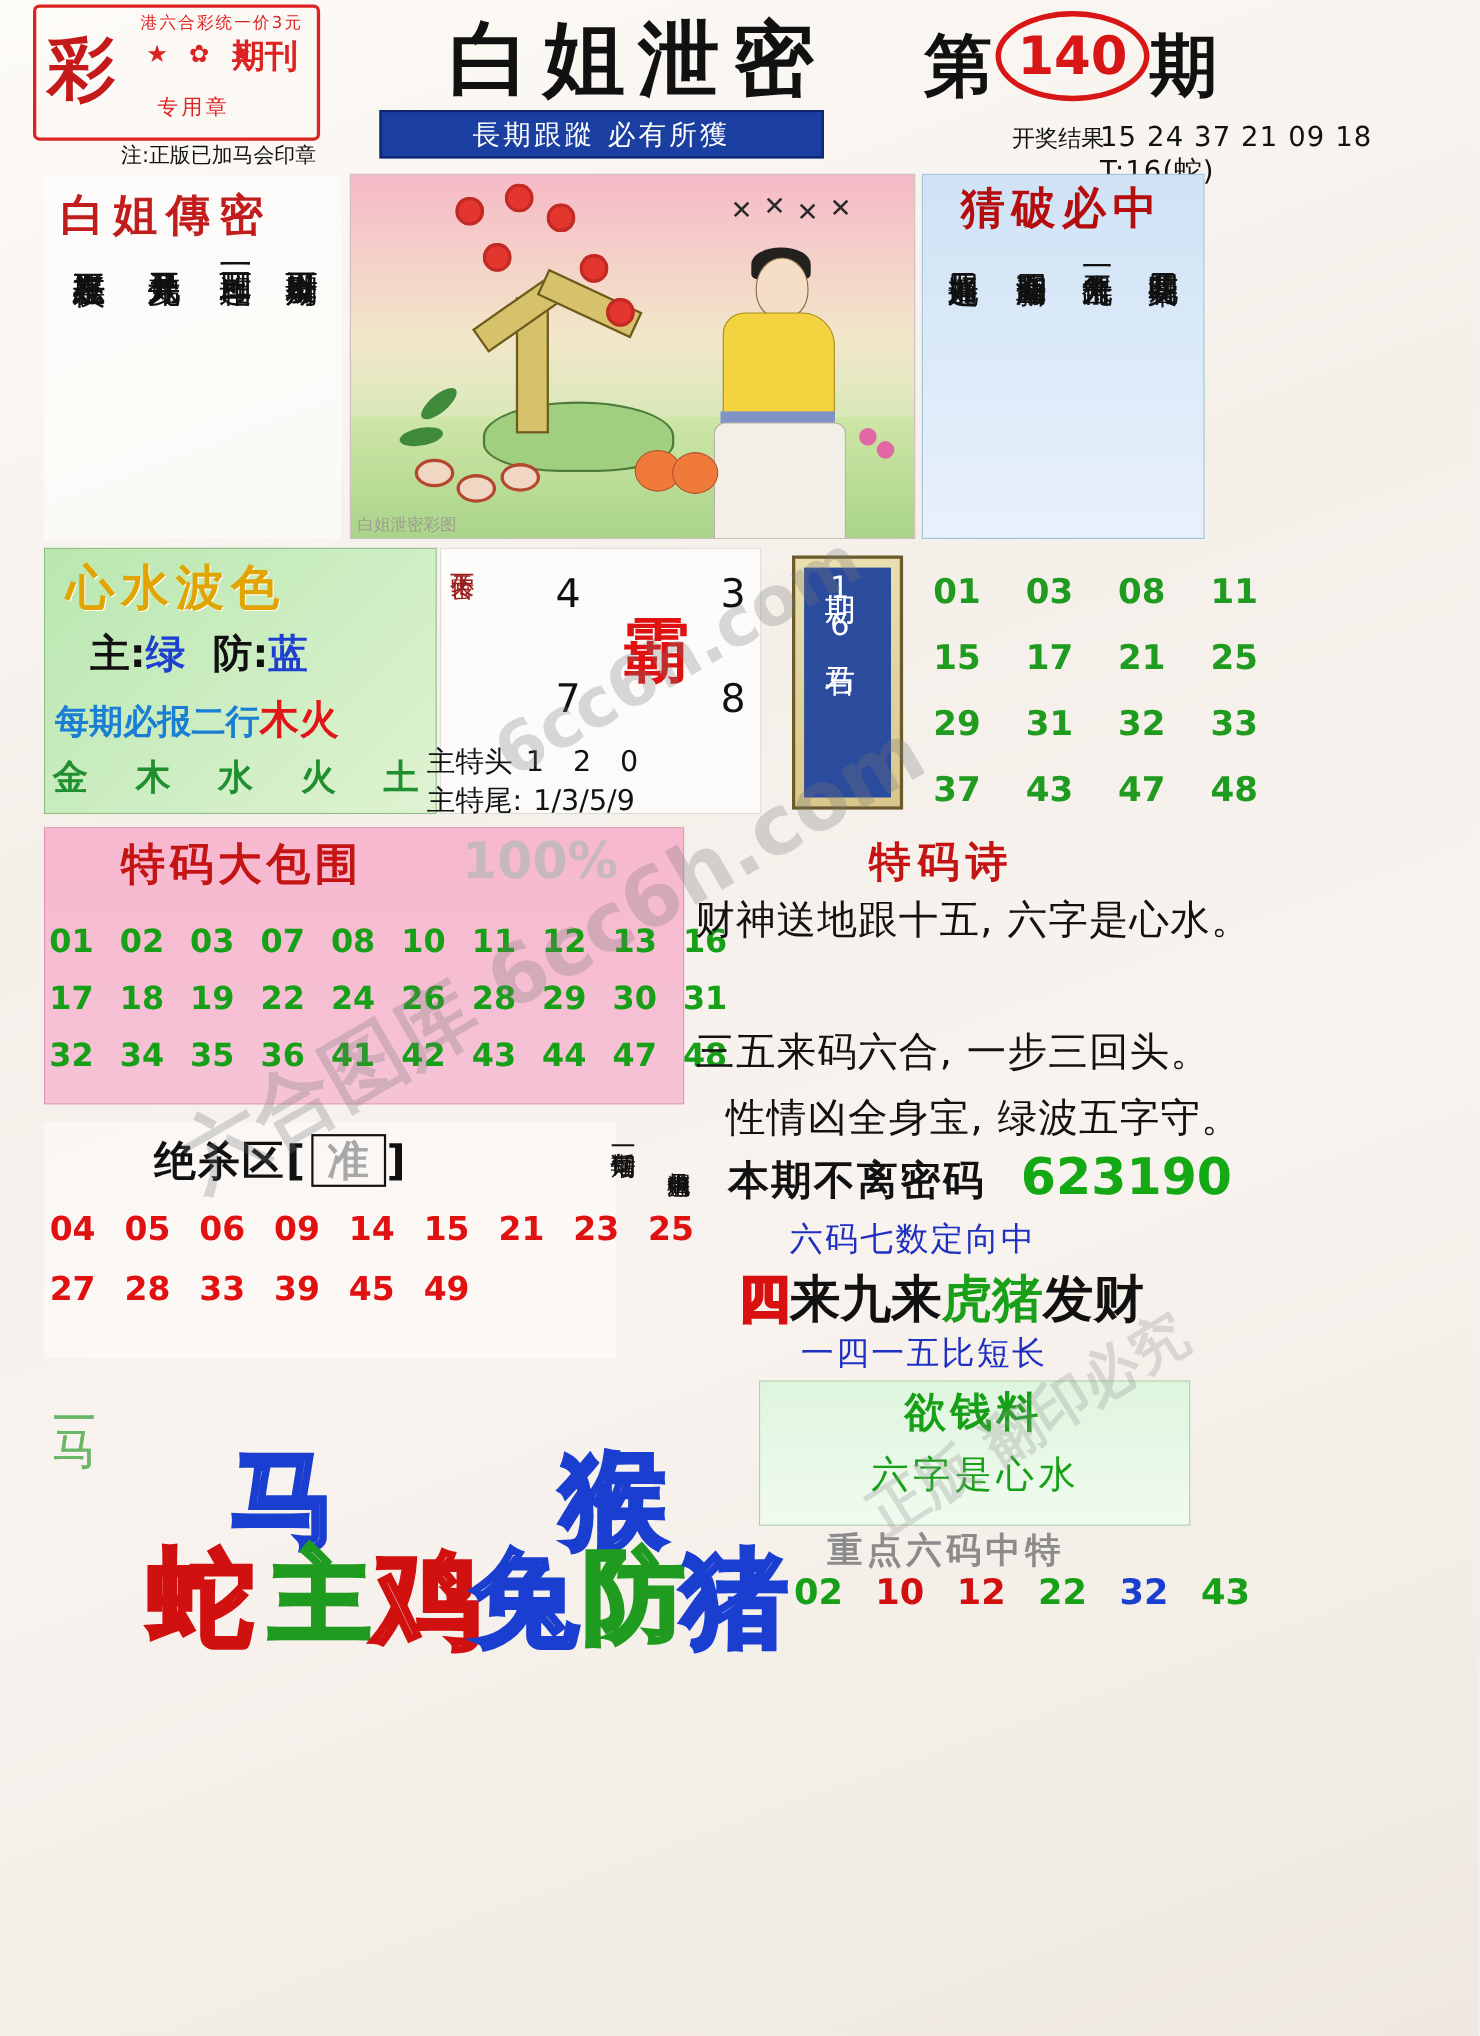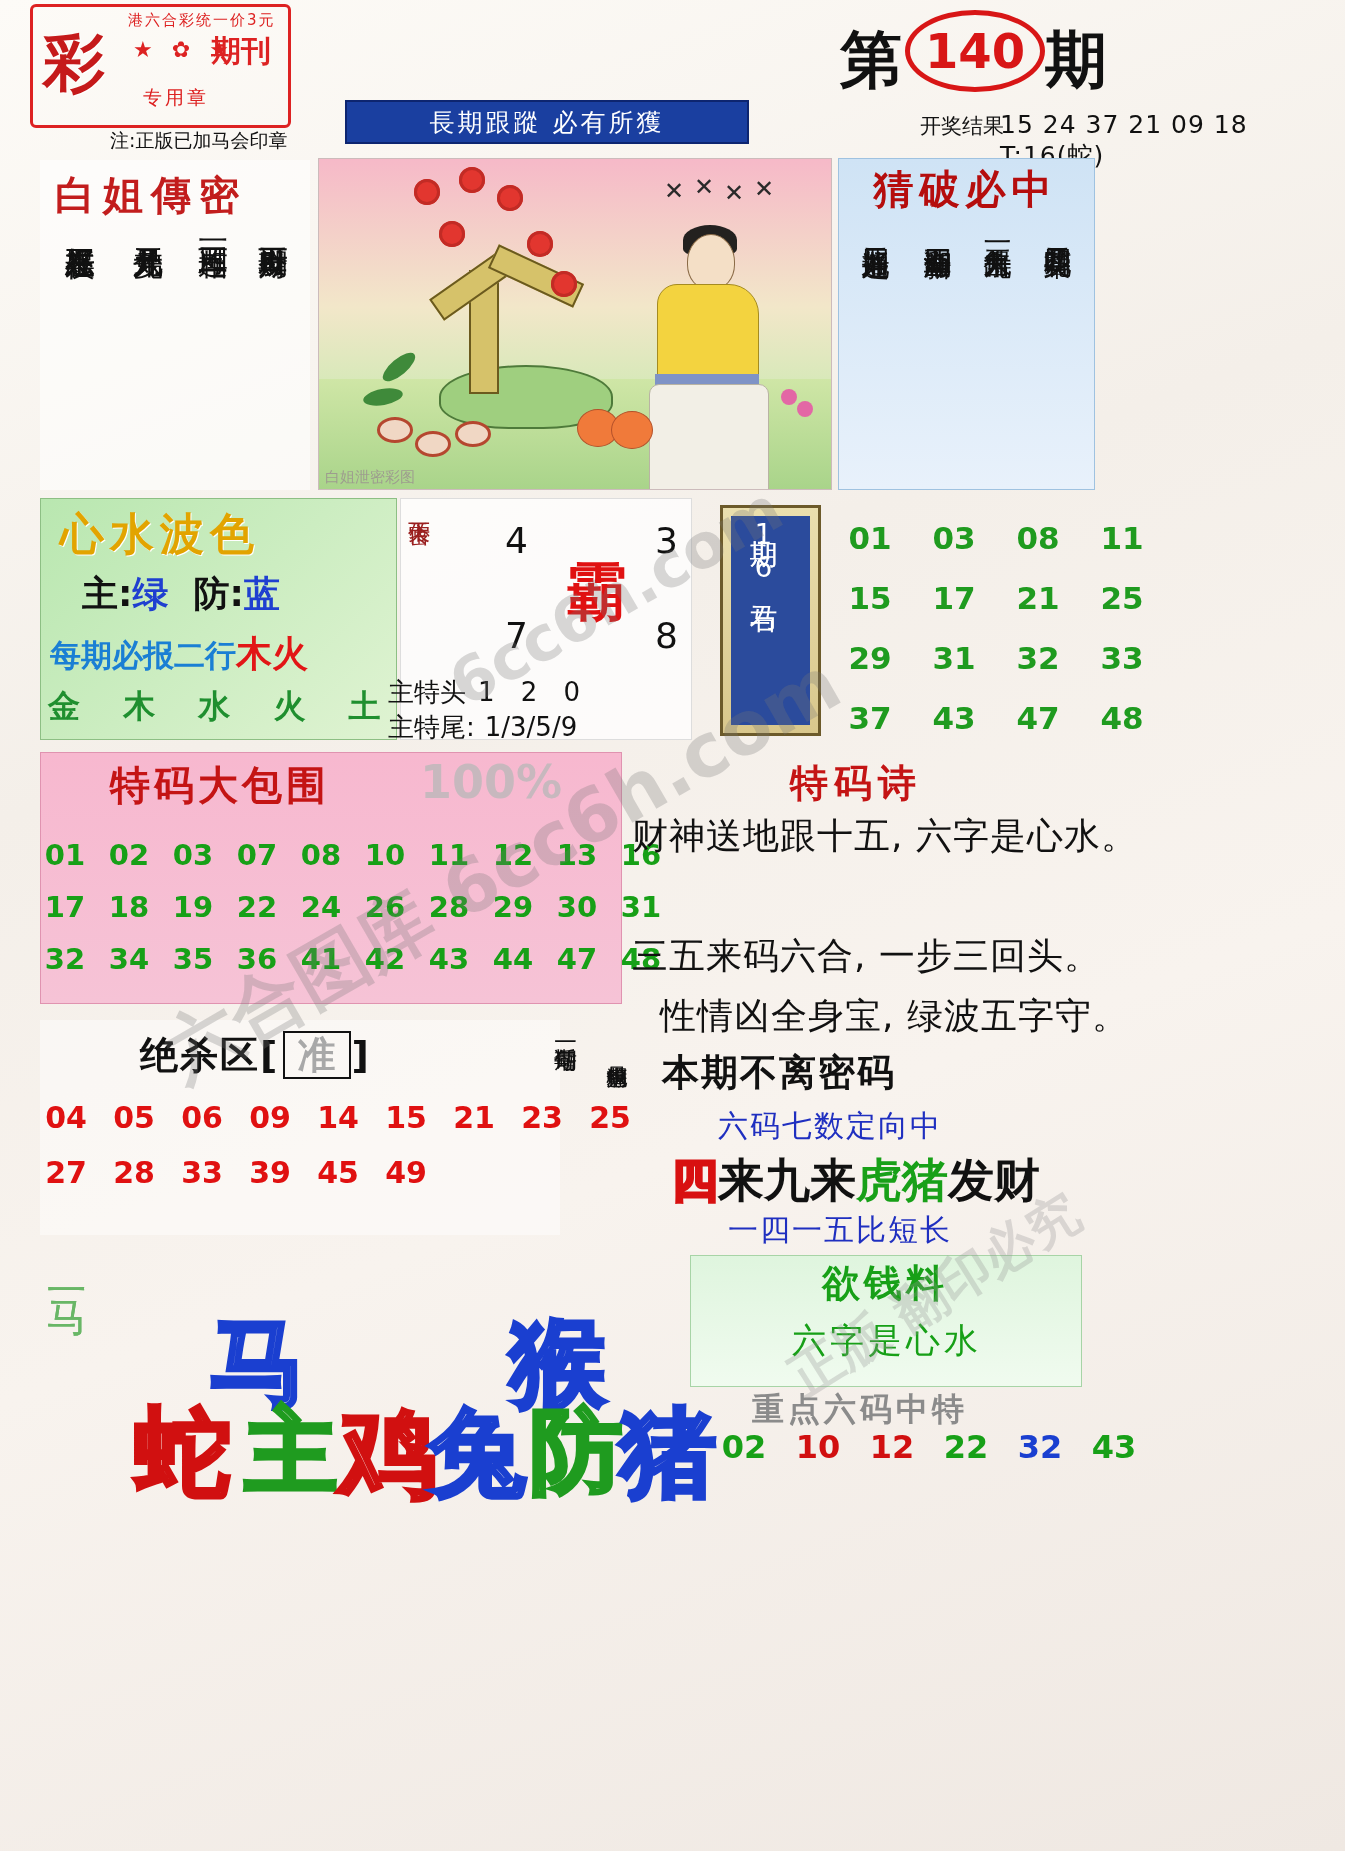--- a/index.html
+++ b/index.html
@@ -188,20 +188,21 @@
   <div class="abs" id="header">
     <div class="abs" id="stamp">
       <div id="stamp-big">彩</div>
       <div class="s1">港六合彩统一价3元</div>
       <div class="s2">★ ✿ ★</div>
       <div class="s3">专用章</div>
       <div style="position:absolute;left:178px;top:24px;font-size:30px;font-weight:bold;">期刊</div>
     </div>
     <div class="abs" id="stamp-note">注:正版已加马会印章</div>
 
+    <div class="abs ctr" id="title-main">白姐泄密</div>
     <div class="abs ctr" id="title-blue">長期跟蹤 必有所獲</div>
 
     <div class="abs" id="issue-label">第</div>
     <div class="abs ctr" id="issue-circle">140</div>
     <div class="abs" id="issue-suffix">期</div>
     <div class="abs" id="result-label">开奖结果</div>
     <div class="abs" id="result-nums">15 24 37 21 09 18 T:16(蛇)</div>
   </div>
 
   <div class="abs" id="poembox"></div>
@@ -373,20 +374,21 @@
     <span>33</span>
     <span>39</span>
     <span>45</span>
     <span>49</span>
   </div>
 
   <div class="abs vert" id="vcol1">每期一句话</div>
   <div class="abs vert" id="vcol2">桐中也满只等归</div>
 
   <div class="abs" id="mm-label">本期不离密码</div>
+  <div class="abs" id="mm-num">623190</div>
   <div class="abs" id="mm-sub">六码七数定向中</div>
   <div class="abs" id="zodiac-line">
     <span class="o1" style="-webkit-text-stroke:3px #d81010;color:transparent;">四</span><span class="k">来</span><span class="k">九</span><span class="k">来</span><span class="g">虎</span><span class="g">猪</span><span class="blk">发财</span>
   </div>
   <div class="abs" id="cmp-line">一四一五比短长</div>
 
   <div class="abs" id="ybox"></div>
   <div class="abs ctr" id="y-title">欲钱料</div>
   <div class="abs ctr" id="y-sub">六字是心水</div>
   <div class="abs" id="y-focus">重点六码中特</div>

